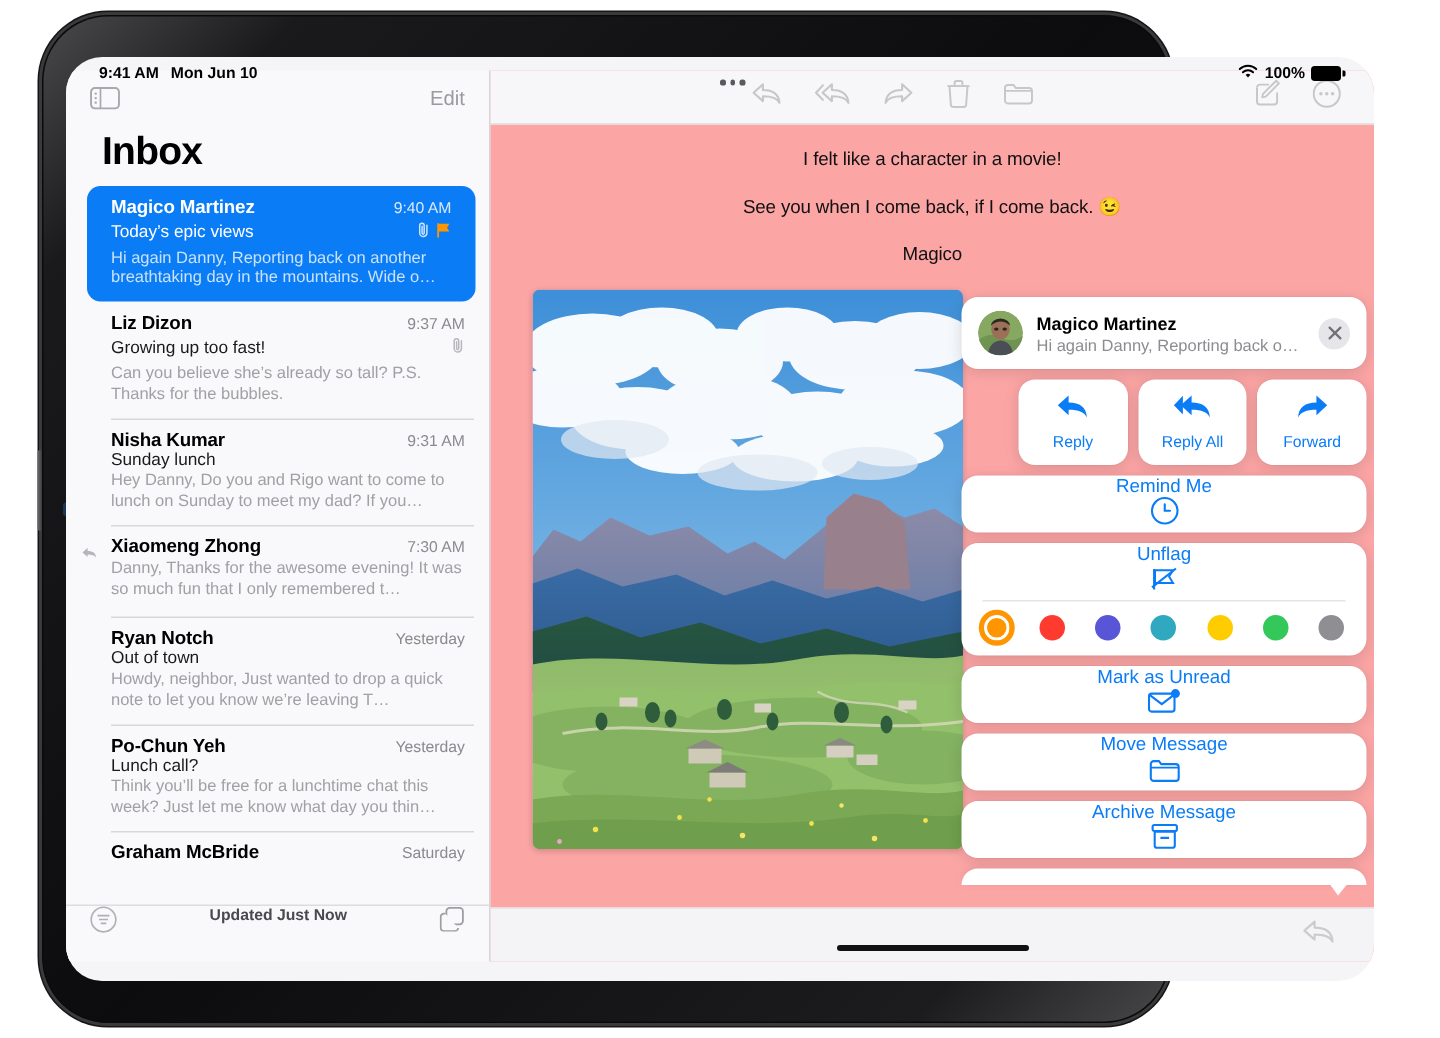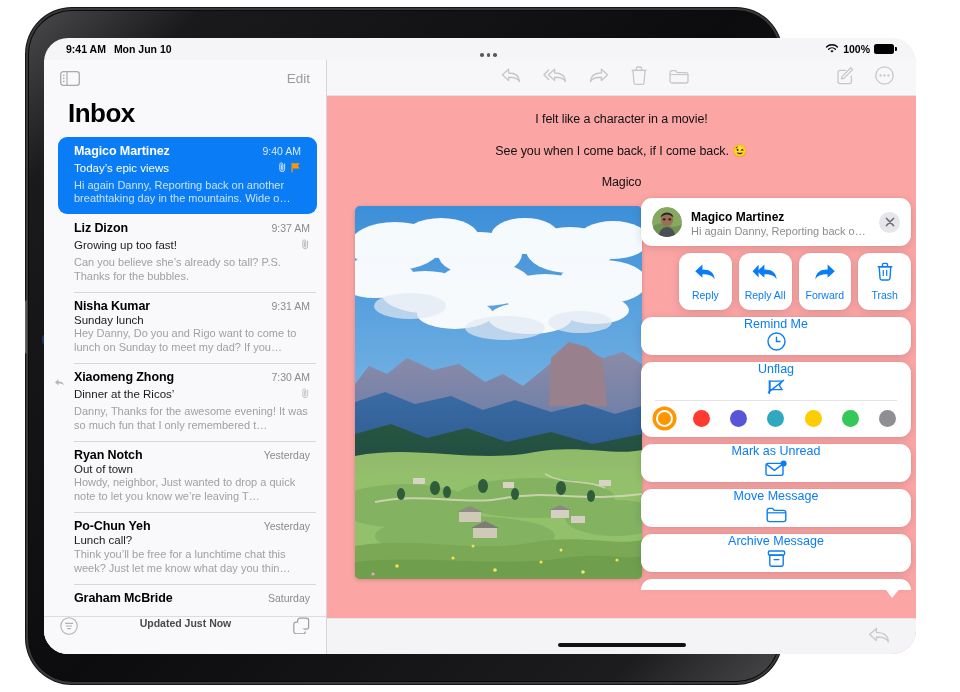--- a/index.html
+++ b/index.html
@@ -66,21 +66,21 @@
   #multitask-handle {
     position: absolute; left: 436px; top: 15px; z-index: 40;
     display: flex; gap: 3px;
   }
   #multitask-handle i {
     width: 3.5px; height: 3.5px; border-radius: 50%; background: #5a5a5e;
     display:block;
   }
 
   
-  #mail-app { position: absolute; left: 0; top: 22px; width: 872px; height: 594px; display: flex; }
+  #mail-app { position: absolute; left: 0; top: 9px; width: 872px; height: 594px; display: flex; }
 
   
   #sidebar {
     width: 283px; height: 594px; background: #f9f9fb;
     border-right: 0.5px solid #d6d6da;
     position: relative; display: flex; flex-direction: column;
   }
   #sidebar-topbar {
     height: 36px; display: flex; align-items: center;
     justify-content: space-between; padding: 0 16px;
@@ -326,30 +326,20 @@
 
           <div class="mail-row">
             <span class="reply-arrow-mini">
               <svg width="11" height="9" viewBox="0 0 11 9">
                   <path d="M4.4 1.2 1 4.3l3.4 3.1V5.6c3 0 4.8.6 5.6 2-.2-2.8-2-4.2-5.6-4.2z" fill="#b5b5ba"></path>
                 </svg>
             </span>
             <div class="mr-line1">
               <span class="mr-sender">Xiaomeng Zhong</span>
               <span class="mr-time">7:30 AM</span>
-            </div>
-            <div class="mr-line2">
-              <span class="mr-subject">Dinner at the Ricos’</span>
-              <span class="mr-badges">
-                <span>
-                  <svg width="9" height="12" viewBox="0 0 9 12">
-                      <path d="M6.6 3.1v5.2a2.4 2.4 0 0 1-4.8 0V3.4a1.5 1.5 0 0 1 3 0v5a.7.7 0 0 1-1.4 0V3.8" stroke="#c4c4c9" stroke-width="1" fill="none" stroke-linecap="round"></path>
-                    </svg>
-                </span>
-              </span>
             </div>
             <div class="mr-preview">Danny, Thanks for the awesome evening! It was so much fun that I only remembered t…</div>
           </div>
 
           <div class="mail-row">
             <div class="mr-line1">
               <span class="mr-sender">Ryan Notch</span>
               <span class="mr-time">Yesterday</span>
             </div>
             <div class="mr-line2">
@@ -621,31 +611,20 @@
           <span class="qa-label">Reply All</span>
         </div>
         <div class="qa-button">
           <span>
             <svg width="22" height="18" viewBox="0 0 22 18">
                 <path d="M13.6 1.6l7.2 6.6-7.2 6.6v-3.6c-6.8 0-10.6 1.6-12.2 5.2.4-6.8 4.6-10 12.2-10z" fill="#0a7cf6"></path>
               </svg>
           </span>
           <span class="qa-label">Forward</span>
         </div>
-        <div class="qa-button">
-          <span>
-            <svg width="16" height="19" viewBox="0 0 16 19">
-                <path d="M2.2 4.8h11.6l-.85 11.7a1.7 1.7 0 0 1-1.7 1.5H4.75a1.7 1.7 0 0 1-1.7-1.5z" stroke="#0a7cf6" stroke-width="1.4" fill="none"></path>
-                <path d="M0.7 4.7h14.6" stroke="#0a7cf6" stroke-width="1.4"></path>
-                <path d="M5.5 4.5V2.6A1.2 1.2 0 0 1 6.7 1.4h2.6a1.2 1.2 0 0 1 1.2 1.2v1.9" stroke="#0a7cf6" stroke-width="1.4" fill="none"></path>
-                <path d="M6.3 8v6M9.7 8v6" stroke="#0a7cf6" stroke-width="1.2"></path>
-              </svg>
-          </span>
-          <span class="qa-label">Trash</span>
-        </div>
       </div>
 
       <div class="pop-card pop-row">
         <span class="pop-row-label">Remind Me</span>
         <span>
           <svg width="19" height="19" viewBox="0 0 19 19">
               <circle cx="9.5" cy="9.5" r="8.5" stroke="#0a7cf6" stroke-width="1.4" fill="none"></circle>
               <path d="M9.5 5.2V9.5H13" stroke="#0a7cf6" stroke-width="1.4" fill="none" stroke-linecap="round"></path>
             </svg>
         </span>

